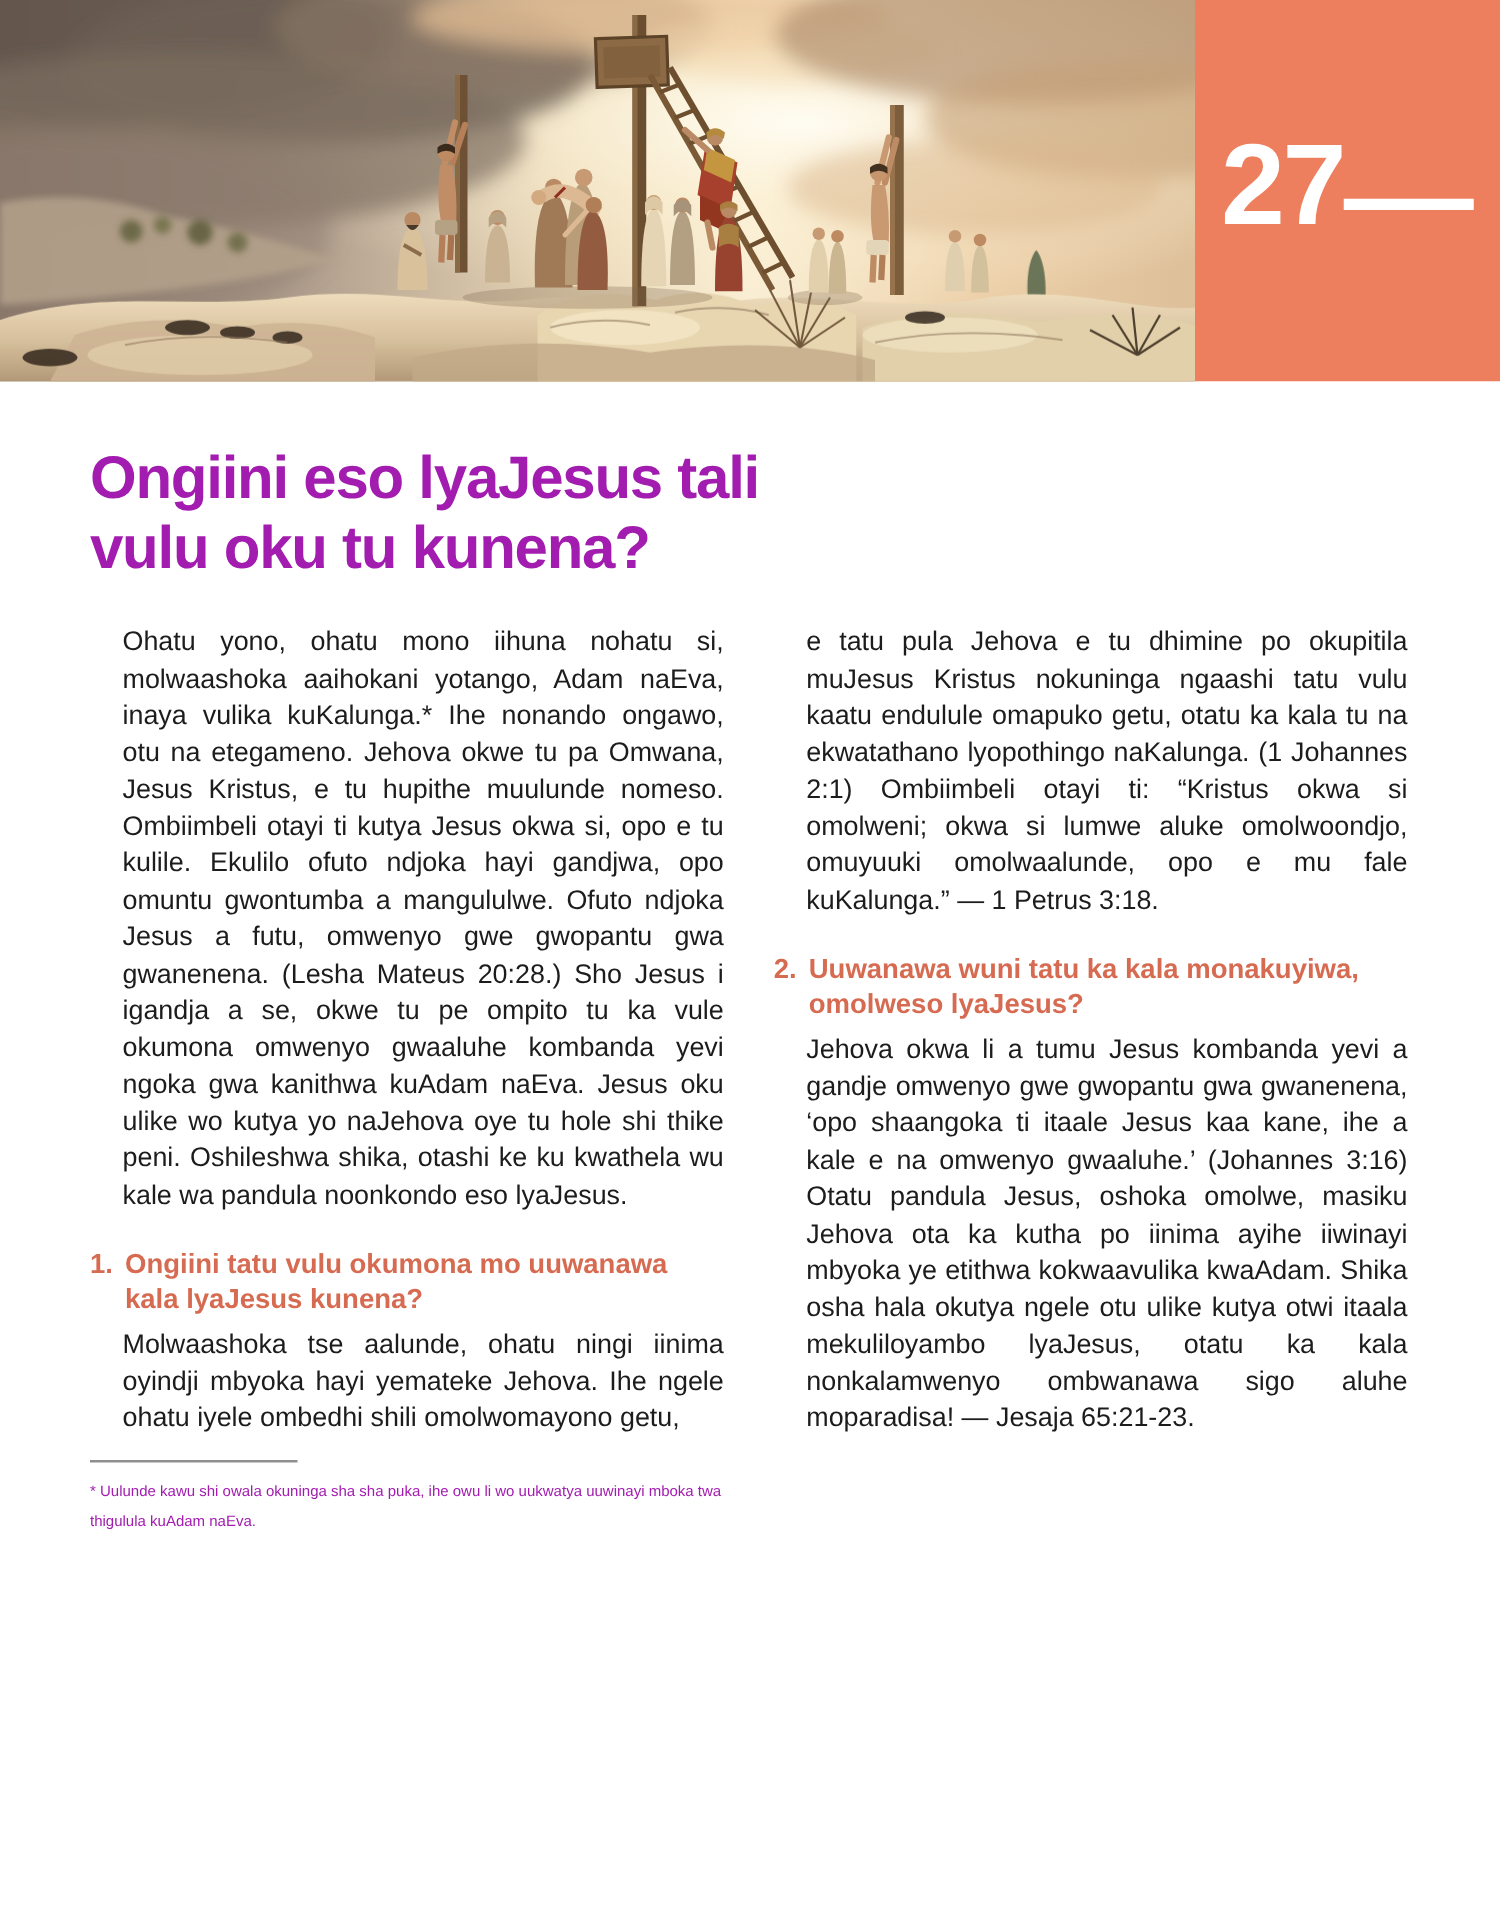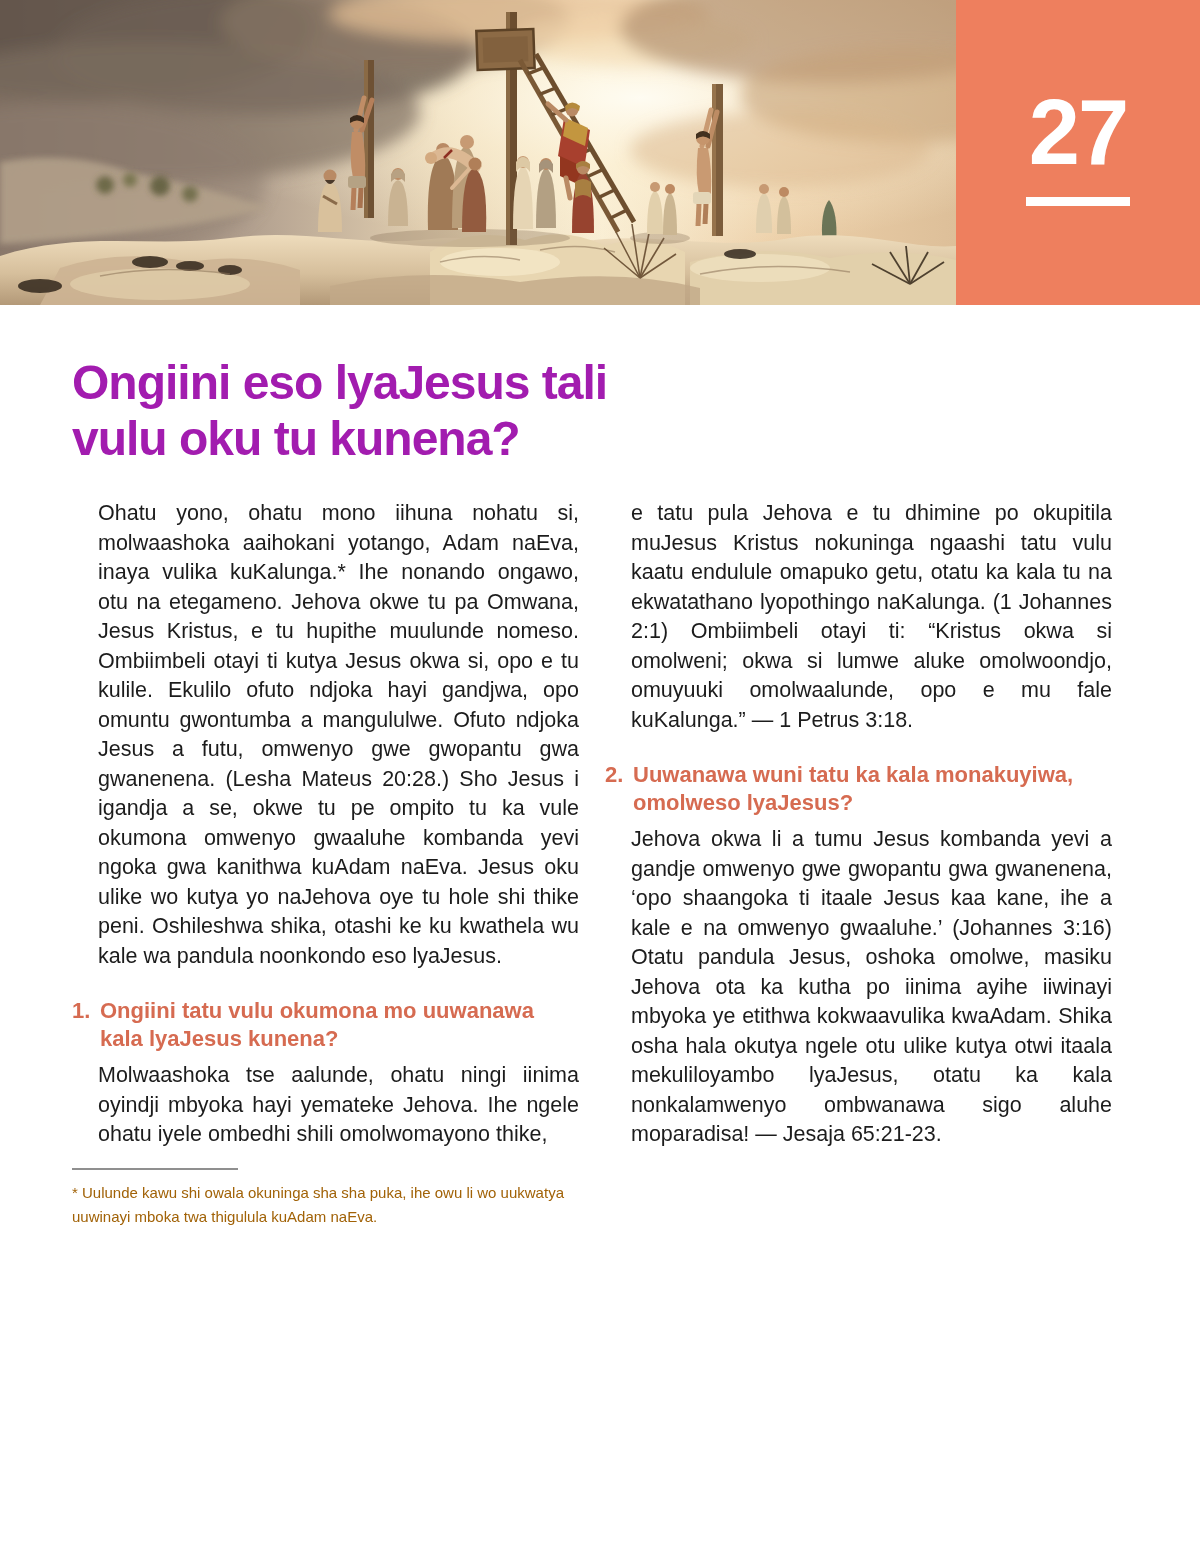--- a/index.html
+++ b/index.html
@@ -12,36 +12,36 @@
     color:#1c1c1c;
     overflow:hidden;
   }
   
   .hero { display:flex; height:305px; }
   .hero-image { width:956px; height:305px; overflow:hidden; }
   .hero-image svg { display:block; width:956px; height:305px; }
   .lesson-badge {
     width:244px; height:305px;
     background:#EE7F5E;
-    display:flex; flex-direction:column; align-items:center; justify-content:center;
+    display:flex; flex-direction:row; align-items:center; justify-content:center;
   }
   .lesson-number {
     color:#ffffff; font-size:92px; font-weight:700;
     line-height:0.82; letter-spacing:-2px; transform:translateY(-4px);
   }
   .lesson-underline { width:104px; height:9px; background:#ffffff; margin-top:22px; }
   
   .title {
     margin:50px 0 0 72px;
     font-size:48px; font-weight:700; line-height:56px;
     letter-spacing:-1px; color:#a21caf;
   }
   .title-line { display:block; }
   
-  .content { display:flex; gap:26px; margin:32px 72px 0 72px; }
+  .content { display:flex; gap:40px; margin:32px 72px 0 72px; }
   .col { width:507px; }
   .para {
     margin:0 0 0 26px;
     text-align:justify;
     font-size:21.5px; line-height:29.5px;
     color:#1c1c1c;
   }
   .b { font-weight:400; }
   .question {
     position:relative;
@@ -50,21 +50,21 @@
     color:#D66B51; font-weight:700;
     font-size:22px; line-height:28px;
   }
   .q-num { position:absolute; left:0; top:0; }
   .question + .para { margin-top:8px; }
   
   .footnote { margin-top:18px; }
   .footnote-rule { width:166px; height:2px; background:#8f8f8f; margin-bottom:11px; }
   .footnote-text {
     margin:0; max-width:505px;
-    font-size:15px; line-height:24px; color:#a16207;
+    font-size:12px; line-height:24px; color:#a21caf;
   }
 </style>
 </head>
 <body>
 
 <div class="page">
 
   <header class="hero">
     <div class="hero-image">
       <svg viewBox="0 0 956 305" preserveAspectRatio="none" aria-hidden="true">
@@ -279,21 +279,21 @@
   <main class="content">
 
     <div class="col">
       <p class="para">Ohatu yono, ohatu mono iihuna nohatu si, molwaashoka aaihokani yotango, Adam naEva, inaya vulika kuKalunga.* Ihe nonando ongawo, otu na etegameno. Jehova okwe tu pa Omwana, Jesus Kristus, e tu hupithe muulunde nomeso. Ombiimbeli otayi ti kutya Jesus okwa si, opo e tu kulile. Ekulilo ofuto ndjoka hayi gandjwa, opo omuntu gwontumba a mangululwe. Ofuto ndjoka Jesus a futu, omwenyo gwe gwopantu gwa gwanenena. (Lesha Mateus 20:28.) Sho Jesus i igandja a se, okwe tu pe ompito tu ka vule okumona omwenyo gwaaluhe kombanda yevi ngoka gwa kanithwa kuAdam naEva. Jesus oku ulike wo kutya yo naJehova oye tu hole shi thike peni. Oshileshwa shika, otashi ke ku kwathela wu kale wa pandula noonkondo eso lyaJesus.</p>
 
       <div class="question">
         <span class="q-num">1.</span>
         <span class="q-text">Ongiini tatu vulu okumona mo uuwanawa kala lyaJesus kunena?</span>
       </div>
 
-      <p class="para">Molwaashoka tse aalunde, ohatu ningi iinima oyindji mbyoka hayi yemateke Jehova. Ihe ngele ohatu iyele ombedhi shili omolwomayono thike,</p>
+      <p class="para">Molwaashoka tse aalunde, ohatu ningi iinima oyindji mbyoka hayi yemateke Jehova. Ihe ngele ohatu iyele ombedhi shili omolwomayono getu,</p>
 
       <div class="footnote">
         <div class="footnote-rule"></div>
         <p class="footnote-text">* Uulunde kawu shi owala okuninga sha sha puka, ihe owu li wo uukwatya uuwinayi mboka twa thigulula kuAdam naEva.</p>
       </div>
     </div>
 
     <div class="col">
       <p class="para"><span>e tatu pula Jehova e tu dhimine po okupitila muJesus Kristus nokuninga ngaashi tatu vulu kaatu endulule omapuko getu, otatu ka kala tu na ekwatathano lyopothingo naKalunga. (1 Johannes 2:1) Ombiimbeli otayi ti: </span><span class="b">“Kristus okwa si omolweni; okwa si lumwe aluke omolwoondjo, omuyuuki omolwaalunde, opo e mu fale kuKalunga.”</span><span> — 1 Petrus 3:18.</span></p>
 

